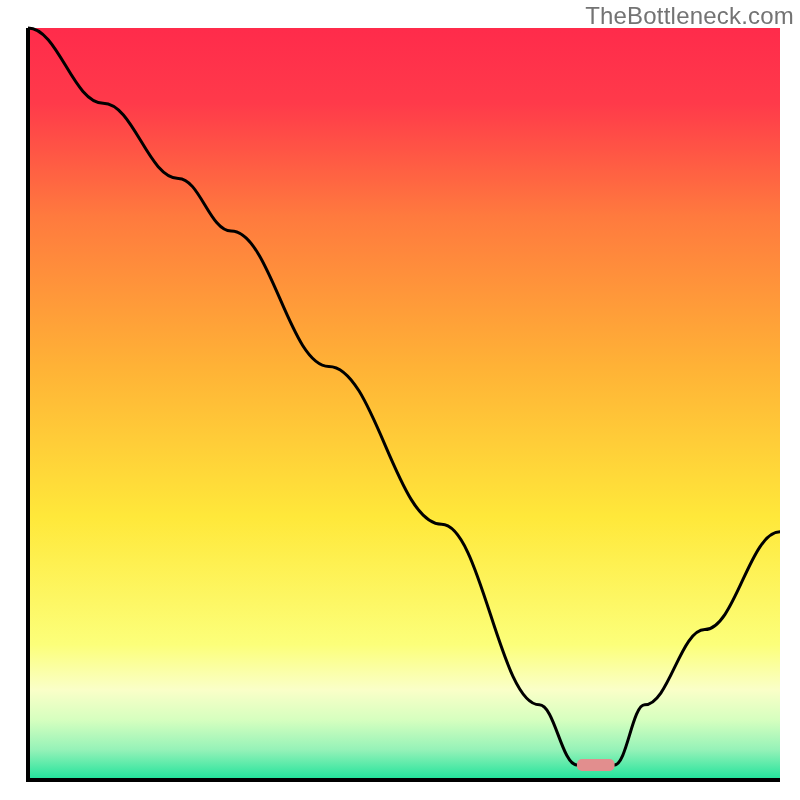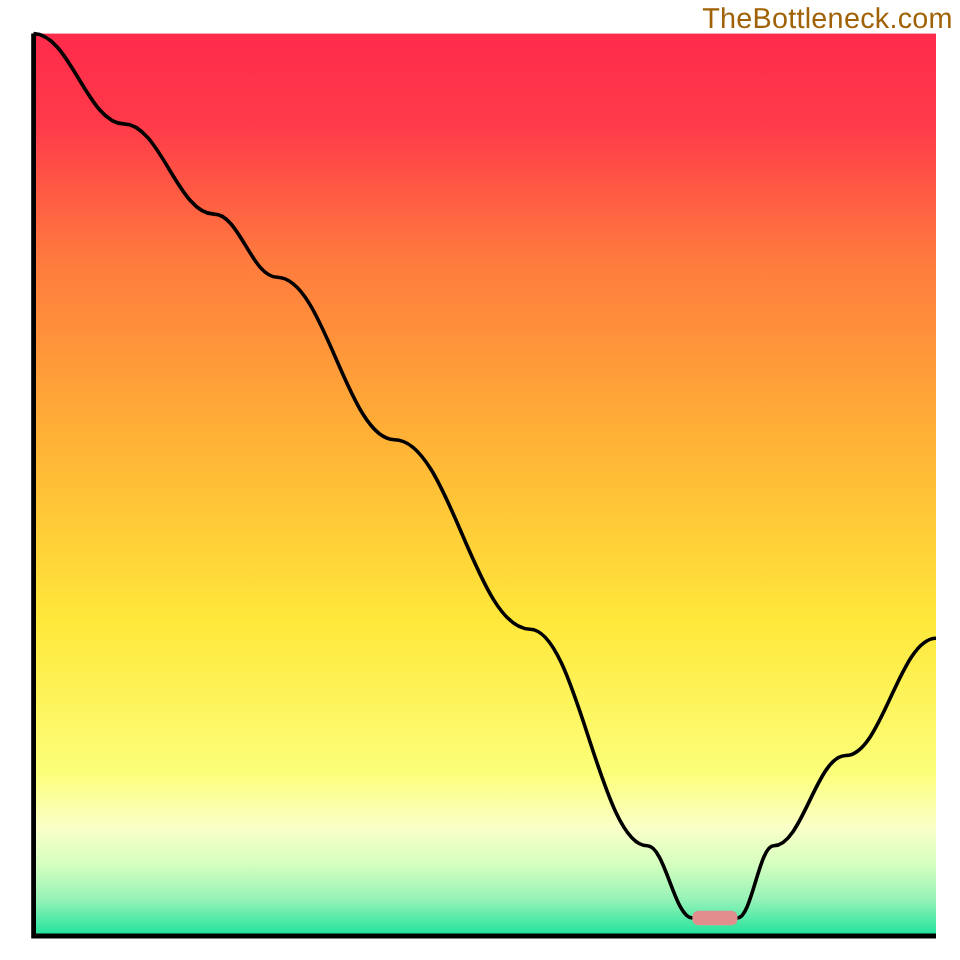--- a/index.html
+++ b/index.html
@@ -1,18 +1,18 @@
 <!DOCTYPE html>
 <html><head>
 <meta charset="utf-8">
 <style>
   html,body{margin:0;padding:0;width:800px;height:800px;overflow:hidden;background:#fff;font-family:Arial,Helvetica,sans-serif}
   .wrap{position:relative;width:800px;height:800px}
   svg{display:block}
-  .watermark{position:absolute;top:2px;right:6px;font-size:24px;font-weight:500;color:#a16207;letter-spacing:.2px}
+  .watermark{position:absolute;top:2px;right:6px;font-size:24px;font-weight:500;color:#737373;letter-spacing:.2px}
 </style>
 </head>
 <body>
 
 <div class="wrap">
 
   <div class="watermark">TheBottleneck.com</div>
 
   <svg width="800" height="800" viewBox="0 0 800 800">
     <defs>

